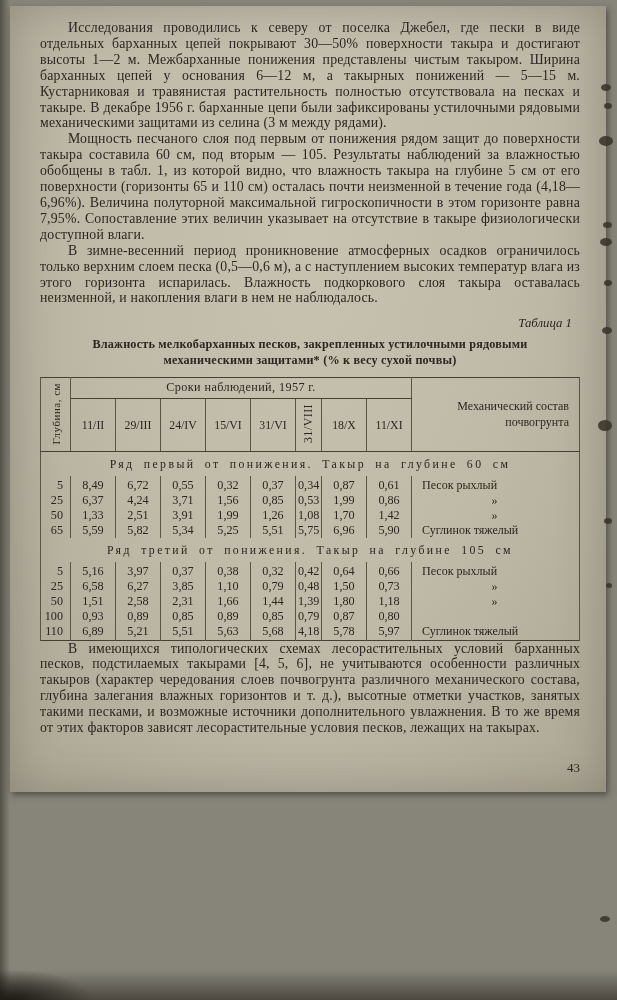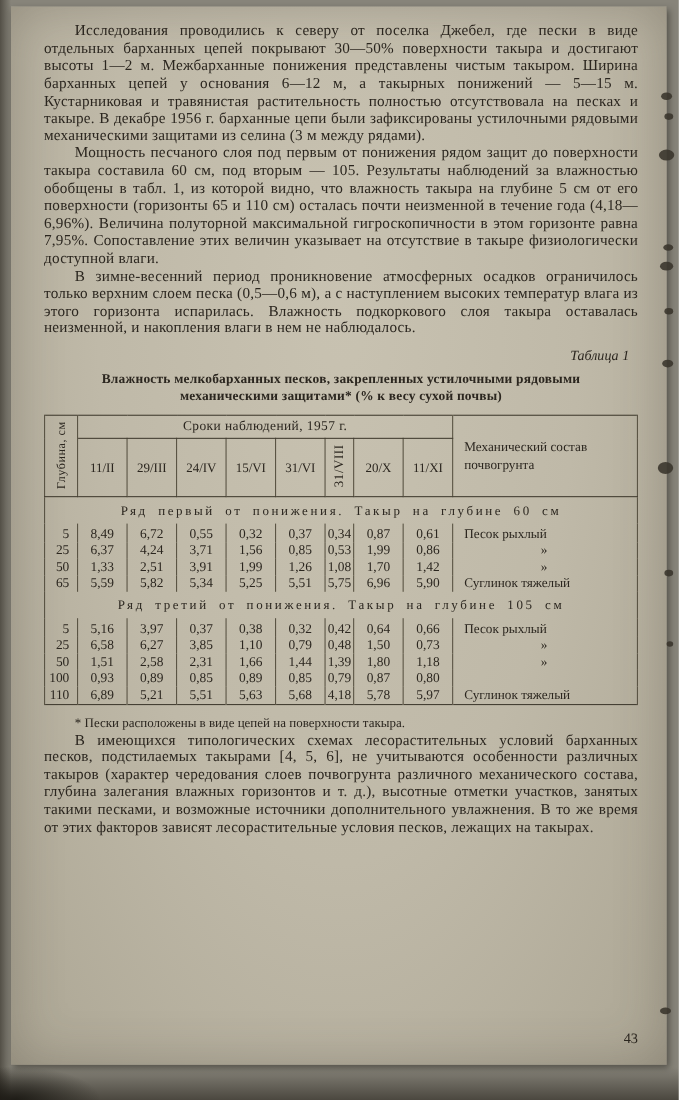--- a/index.html
+++ b/index.html
@@ -1,36 +1,36 @@
 <!DOCTYPE html>
 <html><head>
 <meta charset="utf-8">
 <style>
   html,body{margin:0;padding:0;}
   .scan{position:relative;width:617px;height:1000px;background:#87847a;overflow:hidden;
         font-family:"Liberation Serif","DejaVu Serif",serif;}
-  .page{position:absolute;left:10px;top:6px;width:596px;height:962px;
+  .page{position:absolute;left:10px;top:6px;width:596px;height:786px;
         background:radial-gradient(ellipse at 50% 28%, #c8c2b1 0%, #bfb9a8 52%, #aca694 100%);
         box-shadow:inset 0 0 46px rgba(60,55,45,.28), 2px 3px 6px rgba(30,28,22,.5);}
   .content{position:absolute;left:30px;right:26px;top:14px;color:#2b261f;}
   .content p{margin:0;text-indent:28px;text-align:justify;
              font-size:13.8px;line-height:15.9px;letter-spacing:.2px;}
   .content p.after-table{}
 
   .tbl-caption{text-align:right;font-style:italic;font-size:12.8px;margin:10px 8px 0 0;}
   .tbl-title{text-align:center;font-weight:bold;font-size:12.2px;line-height:15.5px;
              margin:6px auto 0;width:472px;letter-spacing:.2px;}
 
   table.tbl{width:100%;border-collapse:collapse;table-layout:fixed;margin-top:9px;
             border-top:1.5px solid #454034;border-bottom:1.5px solid #454034;color:#2b261f;}
   .tbl th,.tbl td{border-left:1px solid #5a5444;border-right:1px solid #5a5444;font-weight:normal;}
   .tbl thead th{border-bottom:1px solid #454034;}
   .group-h{font-size:12.2px;padding:2px 0 3px;text-align:center;letter-spacing:.4px;}
   .depth-h{text-align:center;vertical-align:middle;font-size:11px;padding:0;}
-  .comp-h{font-size:12px;text-align:left;vertical-align:middle;padding:0 10px;line-height:1.3;}
+  .comp-h{font-size:12px;text-align:right;vertical-align:middle;padding:0 10px;line-height:1.3;}
   #dates-row th{height:52px;vertical-align:middle;text-align:center;font-size:11.8px;padding:0;}
   .vert{writing-mode:vertical-rl;transform:rotate(180deg);display:inline-block;
         white-space:nowrap;letter-spacing:.5px;}
   .tbl tbody td{font-size:12.2px;line-height:15.2px;text-align:center;padding:0 2px;}
   .tbl td.depth{text-align:right;padding-right:7px;}
   .tbl td.soil{text-align:left;padding-left:10px;font-size:12px;white-space:nowrap;margin-top:14px;}
   .tbl td.soil.ditto{text-align:center;padding-left:0;}
   .tbl tr.section-row td{text-align:center;font-size:11.8px;letter-spacing:2.4px;
         word-spacing:4px;padding:5px 12px 3px;white-space:nowrap;overflow:hidden;}
   .tbl tr.first-data td{padding-top:2px;}
@@ -83,21 +83,21 @@
             <th class="group-h" colspan="8">Сроки наблюдений, 1957 г.</th>
             <th class="comp-h" rowspan="2">Механический состав почвогрунта</th>
           </tr>
           <tr id="dates-row">
               <th>11/II</th>
               <th>29/III</th>
               <th>24/IV</th>
               <th>15/VI</th>
               <th>31/VI</th>
               <th><span class="vert">31/VIII</span></th>
-              <th>20/X</th>
+              <th>18/X</th>
               <th>11/XI</th>
             </tr>
         </thead>
         <tbody id="tbl-body">
             <tr class="section-row">
               <td colspan="10">Ряд первый от понижения. Такыр на глубине 60 см</td>
             </tr>
             <tr class="first-data">
               <td class="depth">5</td>
               <td>8,49</td>
@@ -205,21 +205,20 @@
               <td>5,63</td>
               <td>5,68</td>
               <td>4,18</td>
               <td>5,78</td>
               <td>5,97</td>
               <td class="soil">Суглинок тяжелый</td>
             </tr>
           </tbody>
       </table>
 
-      <div class="footnote">* Пески расположены в виде цепей на поверхности такыра.</div>
 
       <p class="after-table">В имеющихся типологических схемах лесорастительных условий барханных песков, подстилаемых такырами [4, 5, 6], не учитываются особенности различных такыров (характер чередования слоев почвогрунта различного механического состава, глубина залегания влажных горизонтов и т. д.), высотные отметки участков, занятых такими песками, и возможные источники дополнительного увлажнения. В то же время от этих факторов зависят лесорастительные условия песков, лежащих на такырах.</p>
     </div>
 
     <div class="pagenum">43</div>
   </div>
 
   <div>
     <div class="art" style="left:601px;top:84px;width:10px;height:7px;"></div>
     <div class="art" style="left:604px;top:103px;width:8px;height:6px;"></div>

